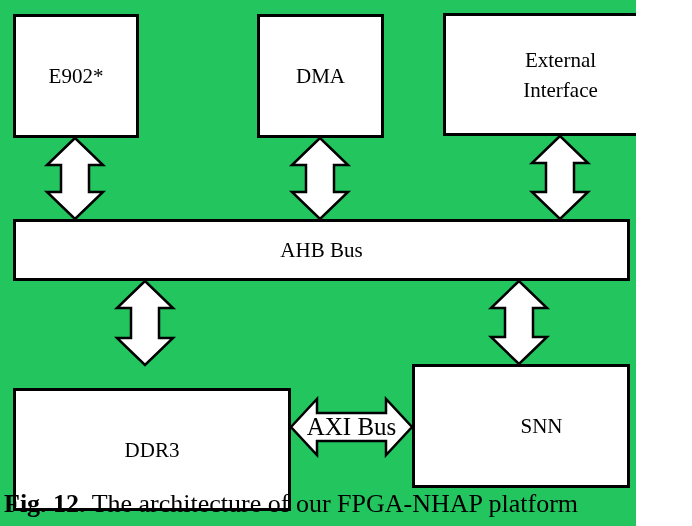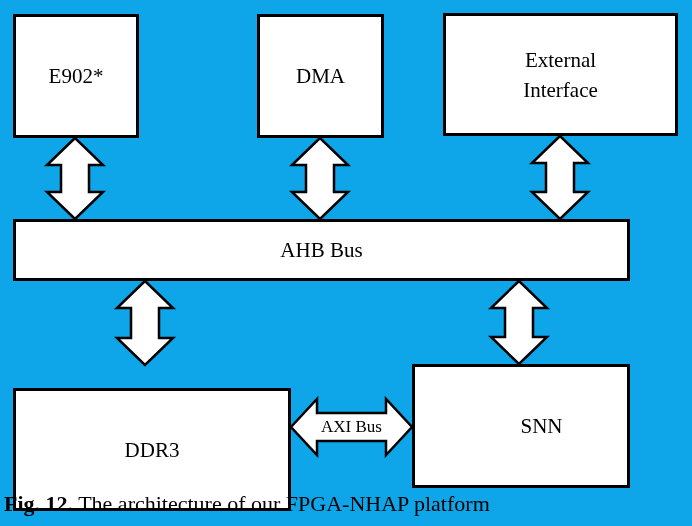--- a/index.html
+++ b/index.html
@@ -2,23 +2,23 @@
 <html><head>
 <meta charset="utf-8">
 <style>
   html, body {
     margin: 0;
     padding: 0;
     background: #ffffff;
   }
   .canvas {
     position: relative;
-    width: 692px;
+    width: 636px;
     height: 526px;
-    background: #0ea5e9;
+    background: #22c55e;
     font-family: "Liberation Serif", "DejaVu Serif", serif;
     color: #000000;
     overflow: hidden;
   }
   .box {
     position: absolute;
     box-sizing: border-box;
     border: 3px solid #000000;
     background: #ffffff;
     display: flex;
@@ -51,29 +51,29 @@
   }
   .axi-label {
     position: absolute;
     left: 291px;
     top: 412px;
     width: 121px;
     height: 30px;
     display: flex;
     align-items: center;
     justify-content: center;
-    font-size: 17px;
+    font-size: 25px;
     white-space: nowrap;
   }
   .caption {
     position: absolute;
     left: 4px;
     top: 490px;
     width: 684px;
-    font-size: 22px;
+    font-size: 26px;
     line-height: 28px;
     white-space: nowrap;
   }
   .caption .bold { font-weight: bold; }
 </style>
 </head>
 <body>
 
 <div class="canvas">
 

